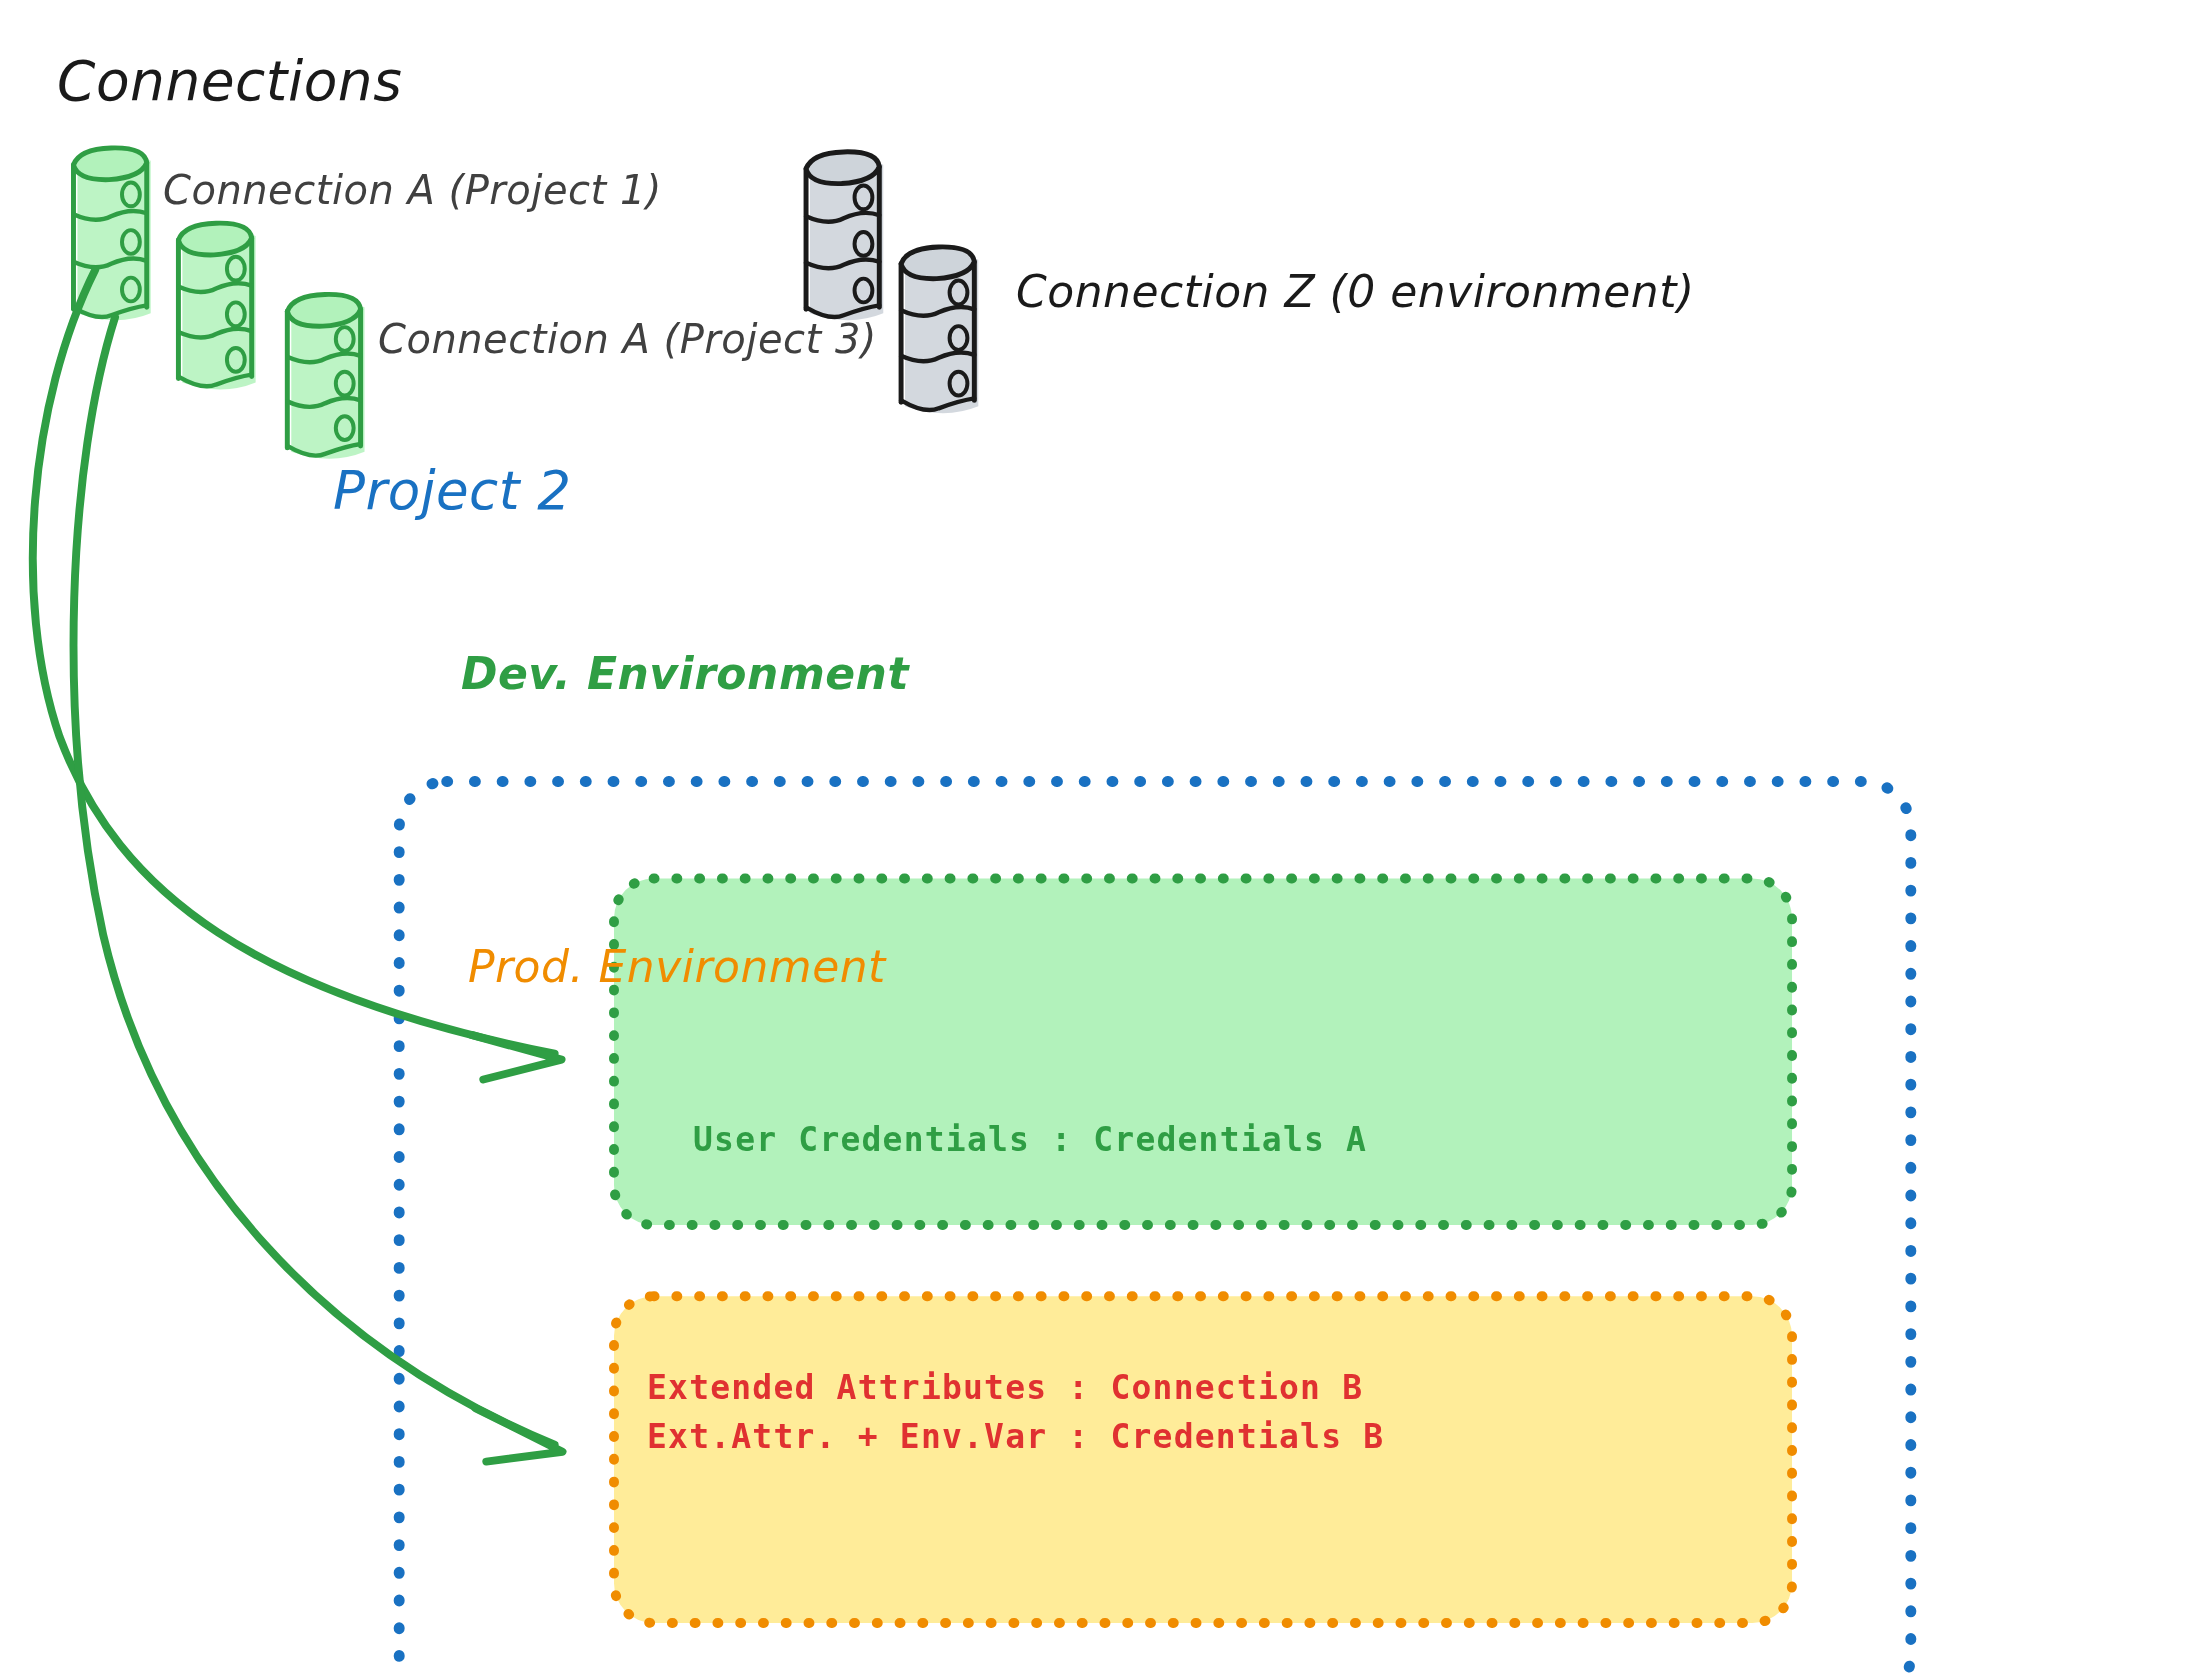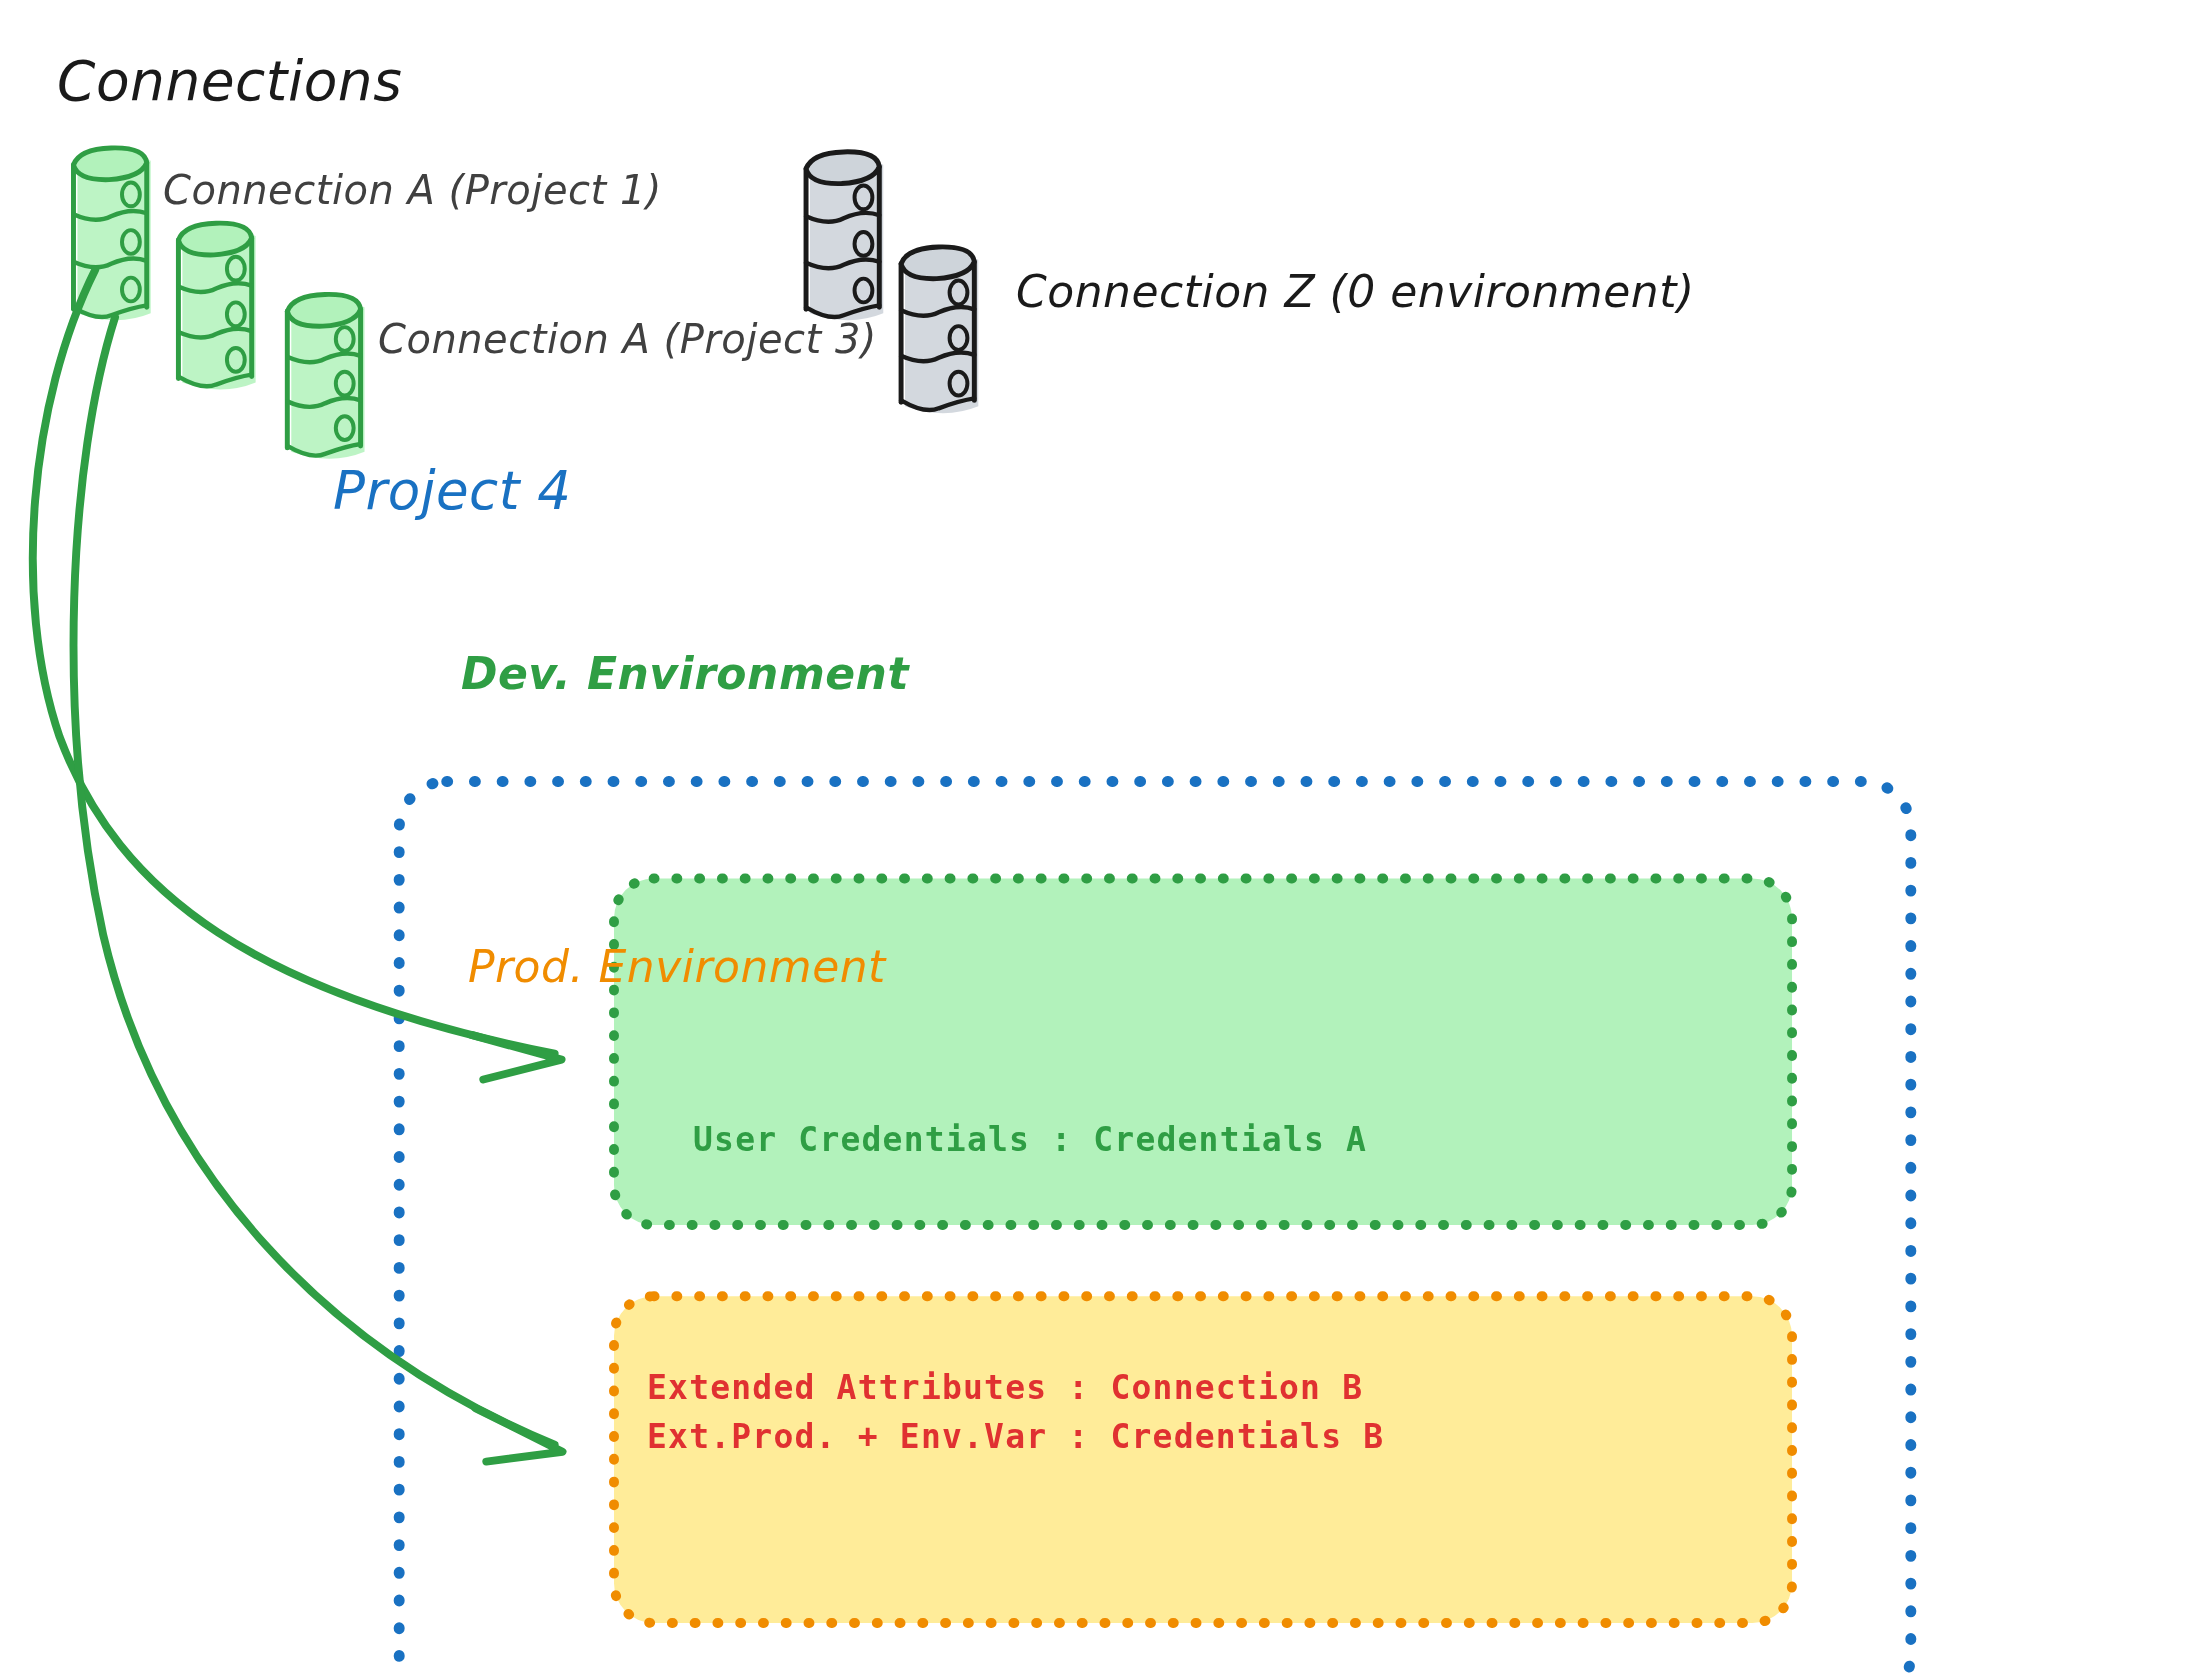--- a/index.html
+++ b/index.html
@@ -218,26 +218,26 @@
   <div class="lbl hand" id="title-connections">Connections</div>
 
   <div class="lbl hand conn-green" id="conn-a1">Connection A (Project 1)</div>
 
 
   <div class="lbl hand conn-green" id="conn-a3">Connection A (Project 3)</div>
 
 
   <div class="lbl hand conn-grey" id="conn-z">Connection Z (0 environment)</div>
 
-  <div class="lbl hand" id="project-title">Project 4</div>
+  <div class="lbl hand" id="project-title">Project 2</div>
 
   <div class="lbl hand" id="dev-title">Dev. Environment</div>
 
   <div class="lbl mono mono-green" id="dev-cred">User Credentials : Credentials A</div>
 
   <div class="lbl hand" id="prod-title">Prod. Environment</div>
 
   <div class="lbl mono mono-red" id="prod-line-1">Extended Attributes : Connection B</div>
 
-  <div class="lbl mono mono-red" id="prod-line-2">Ext.Prod. + Env.Var : Credentials B</div>
+  <div class="lbl mono mono-red" id="prod-line-2">Ext.Attr. + Env.Var : Credentials B</div>
 
 </div>
 
 
 </body></html>

